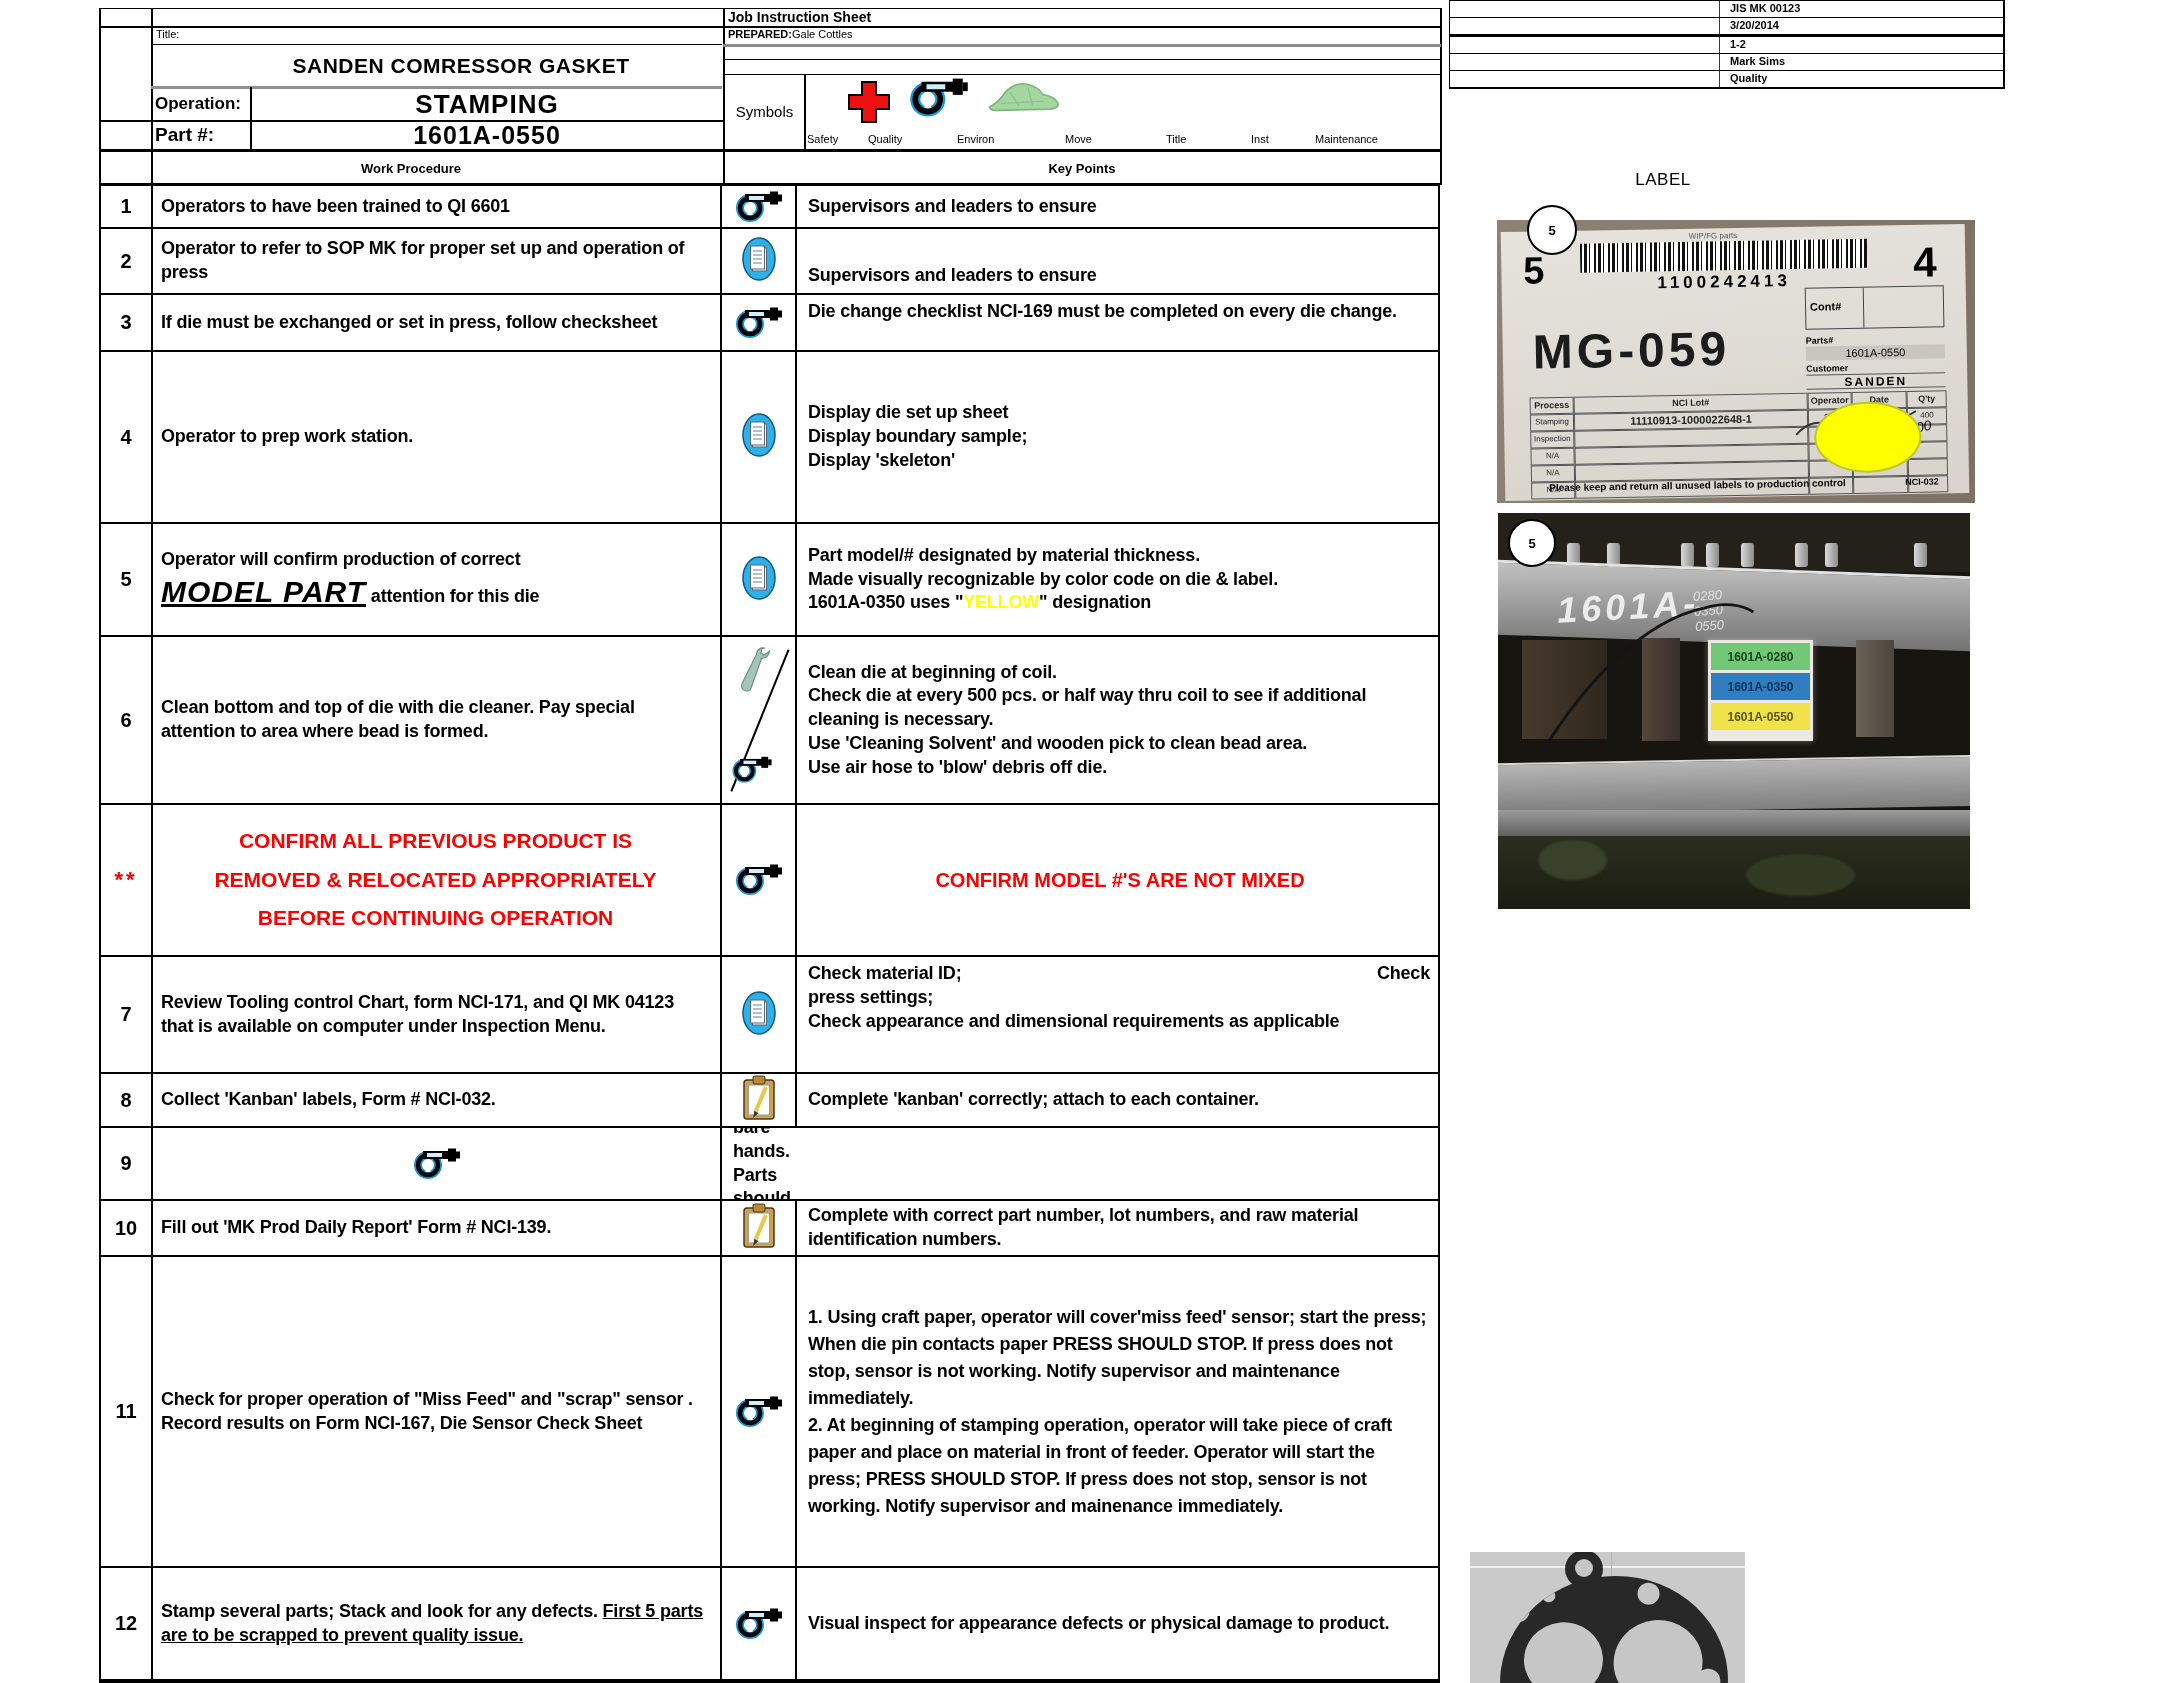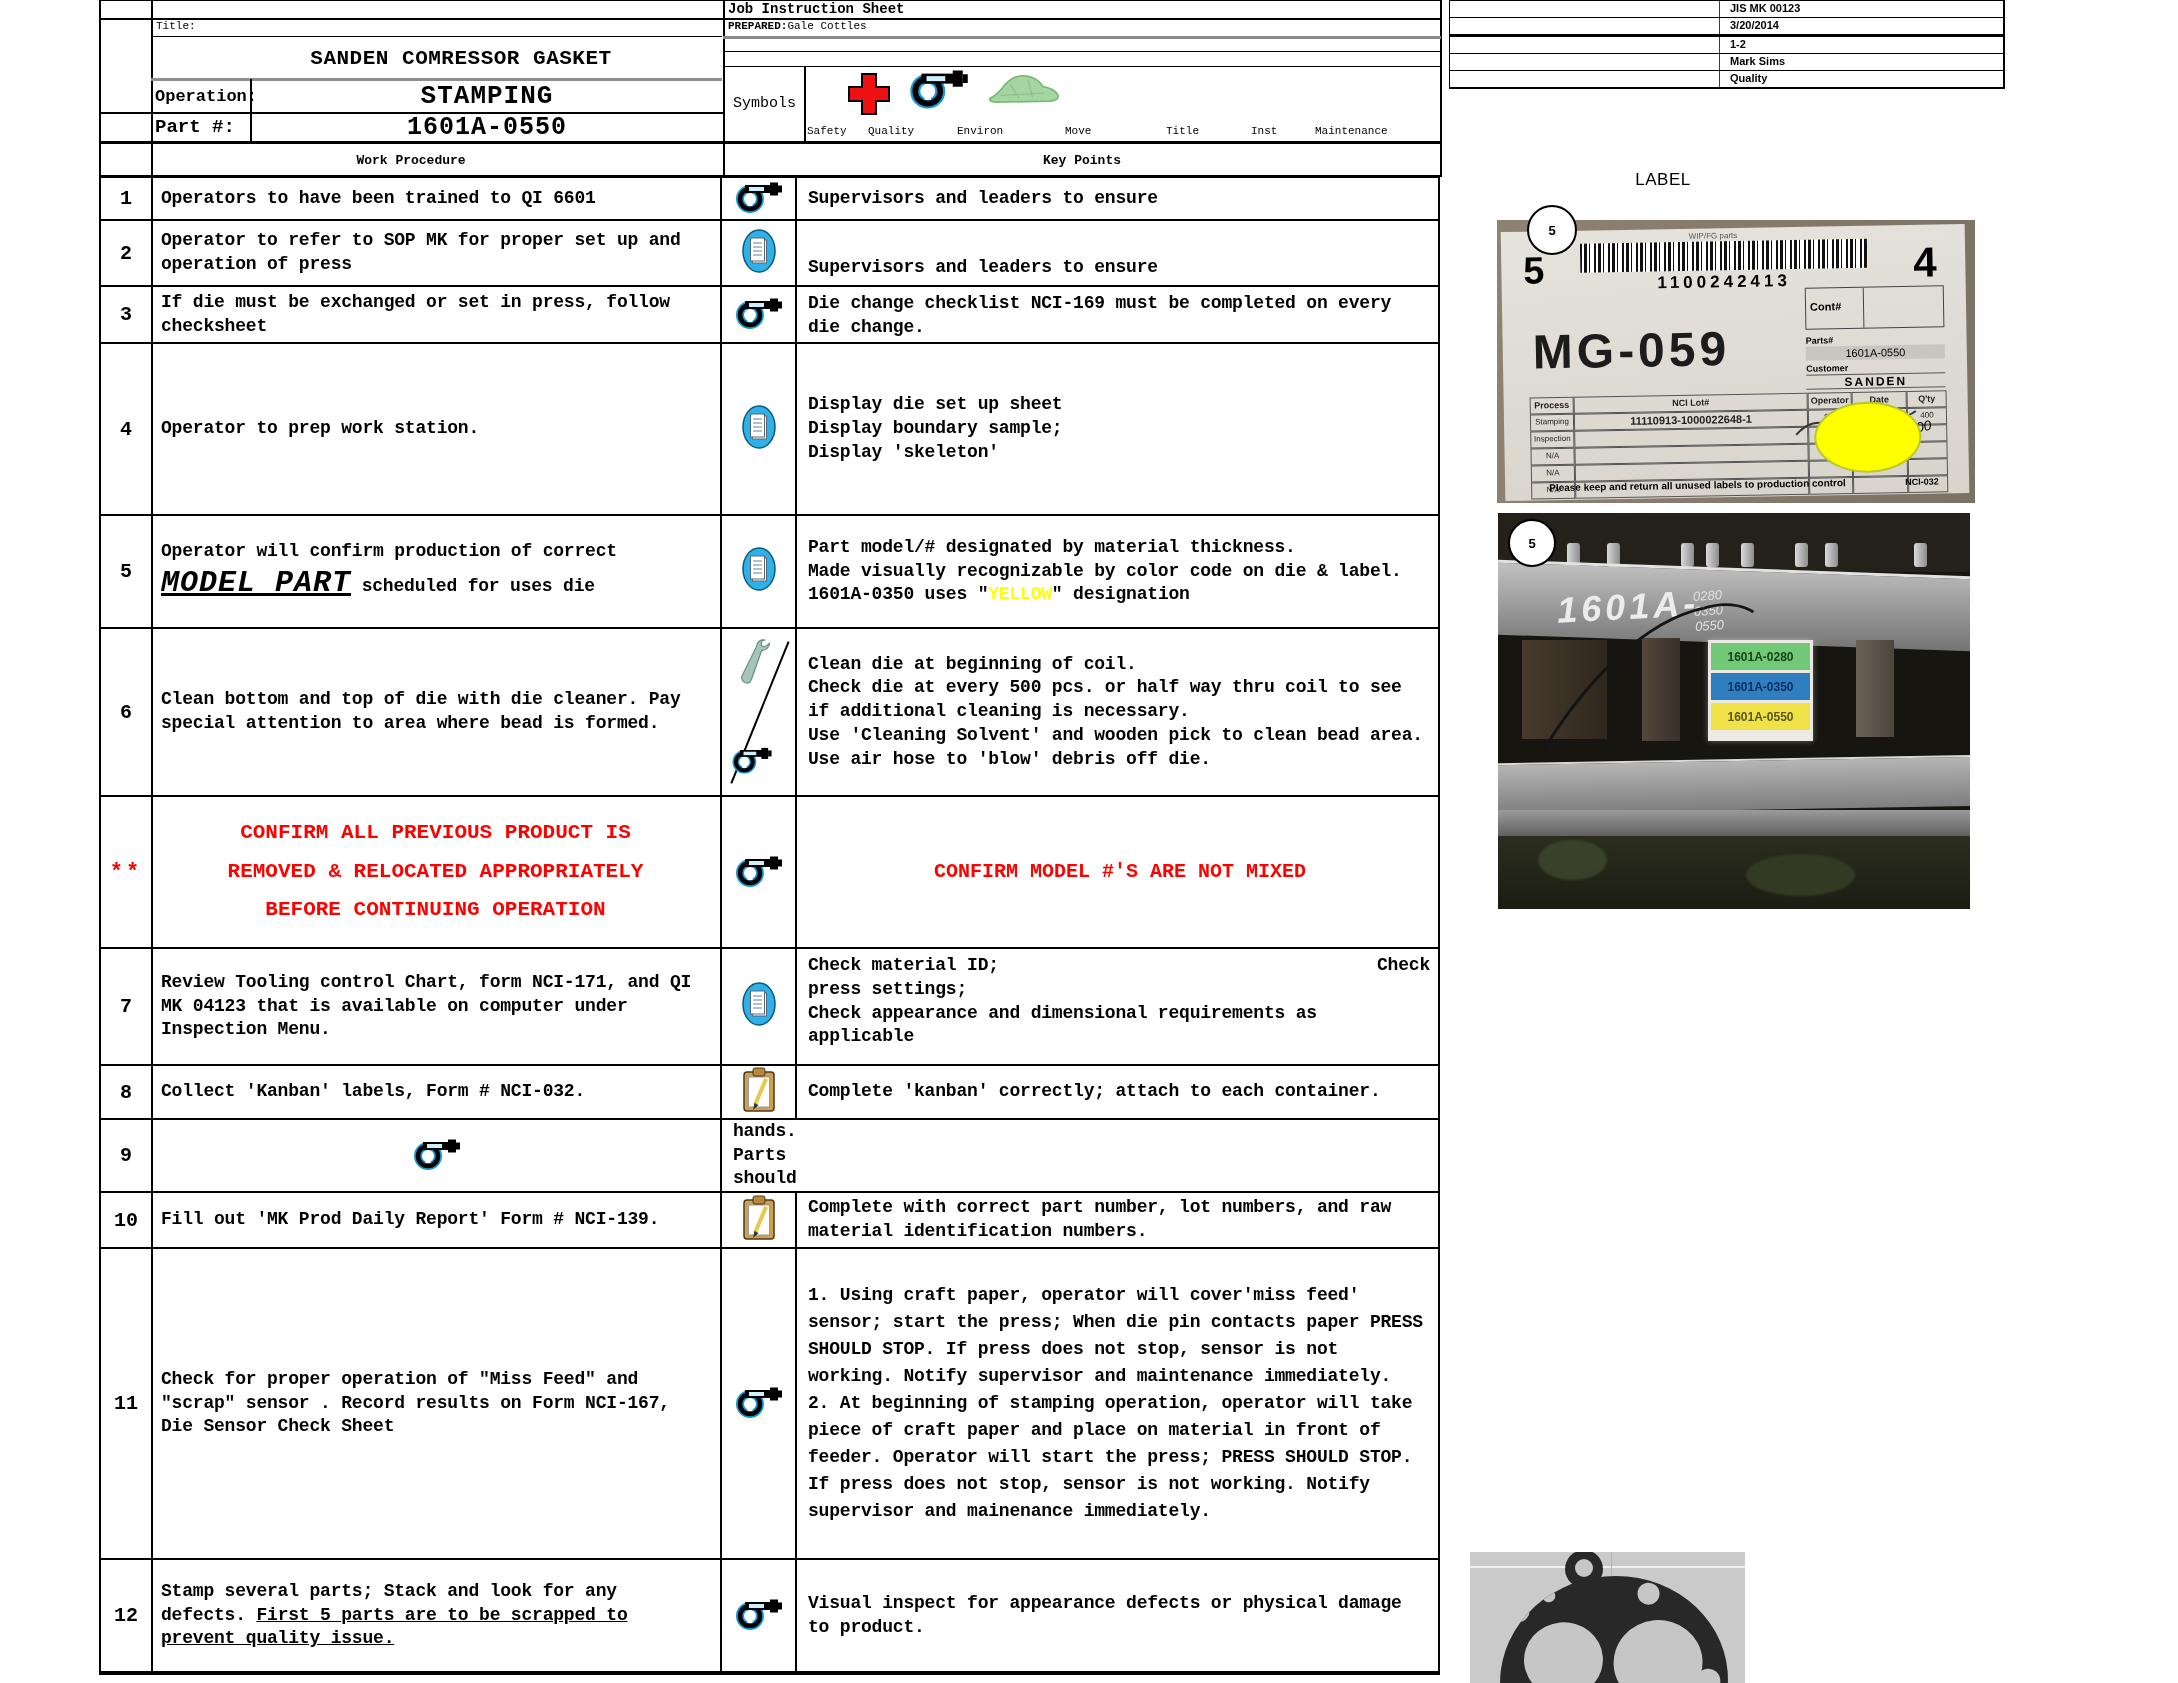--- a/index.html
+++ b/index.html
@@ -2,21 +2,21 @@
 <html><head>
 <meta charset="utf-8">
 <style>
   html,body{margin:0;padding:0;overflow:hidden;}
   body{position:relative;width:2178px;height:1683px;background:#fff;
        font-family:"Liberation Sans",sans-serif;color:#000;}
   .abs{position:absolute;box-sizing:border-box;}
   .vl{position:absolute;width:2px;background:#000;}
   .hl{position:absolute;height:2px;background:#000;}
   
-  #main-table{position:absolute;left:99px;top:0;width:1343px;height:1653px;font-family:Liberation Mono, monospace;}
+  #main-table{position:absolute;left:99px;top:8px;width:1343px;height:1653px;}
   .jis{left:626px;top:1px;width:716px;height:17px;font-weight:bold;font-size:14px;padding-left:3px;}
   .title-row{left:54px;top:20px;width:569px;height:16px;font-size:11px;padding-left:3px;}
   .prepared{left:626px;top:20px;width:716px;height:16px;font-size:11px;padding-left:3px;}
   .prepared .plab{font-weight:bold;}
   .gasket{left:54px;top:37px;width:616px;height:42px;display:flex;align-items:center;justify-content:center;
           font-weight:bold;font-size:21px;letter-spacing:0.5px;}
   .oplab{left:56px;top:80px;width:95px;height:32px;font-weight:bold;font-size:17px;display:flex;align-items:center;}
   .opval{left:153px;top:80px;width:470px;height:32px;display:flex;align-items:center;justify-content:center;
          font-weight:bold;font-size:26px;letter-spacing:1px;}
   .ptlab{left:56px;top:114px;width:95px;height:26px;font-weight:bold;font-size:19px;display:flex;align-items:center;}
@@ -243,21 +243,21 @@
         <div class="cell ckp">
           <div class="kline"><span>Display die set up sheet</span></div>
           <div class="kline"><span>Display boundary sample;</span></div>
           <div class="kline"><span>Display 'skeleton'</span></div>
         </div>
       </div>
       <div class="row" style="height: 111px;">
         <div class="cell cnum">5</div>
         <div class="cell cproc">
           <div class="kline"><span>Operator will confirm production of correct</span></div>
-          <div class="kline"><span class="seg-model">MODEL PART</span><span> scheduled for uses die</span></div>
+          <div class="kline"><span class="seg-model">MODEL PART</span><span> attention for this die</span></div>
         </div>
         <div class="cell cicon">
           <div><svg width="36" height="46" viewBox="0 0 36 46">
               <ellipse cx="18" cy="23" rx="16" ry="21" fill="#2fb0e8" stroke="#0a5a7a" stroke-width="1.5"></ellipse>
               <rect x="11.5" y="12" width="14" height="23" fill="#fff" stroke="#567"></rect>
               <rect x="9.5" y="10" width="14" height="23" fill="#fff" stroke="#567"></rect>
               <g stroke="#9ab" stroke-width="1.5">
                 <line x1="12" y1="15" x2="21" y2="15"></line>
                 <line x1="12" y1="19" x2="21" y2="19"></line>
                 <line x1="12" y1="23" x2="21" y2="23"></line>

